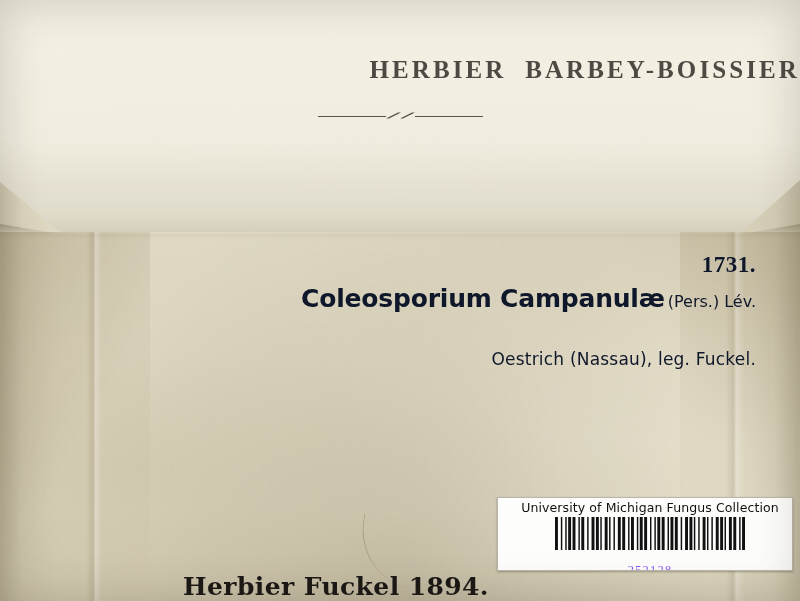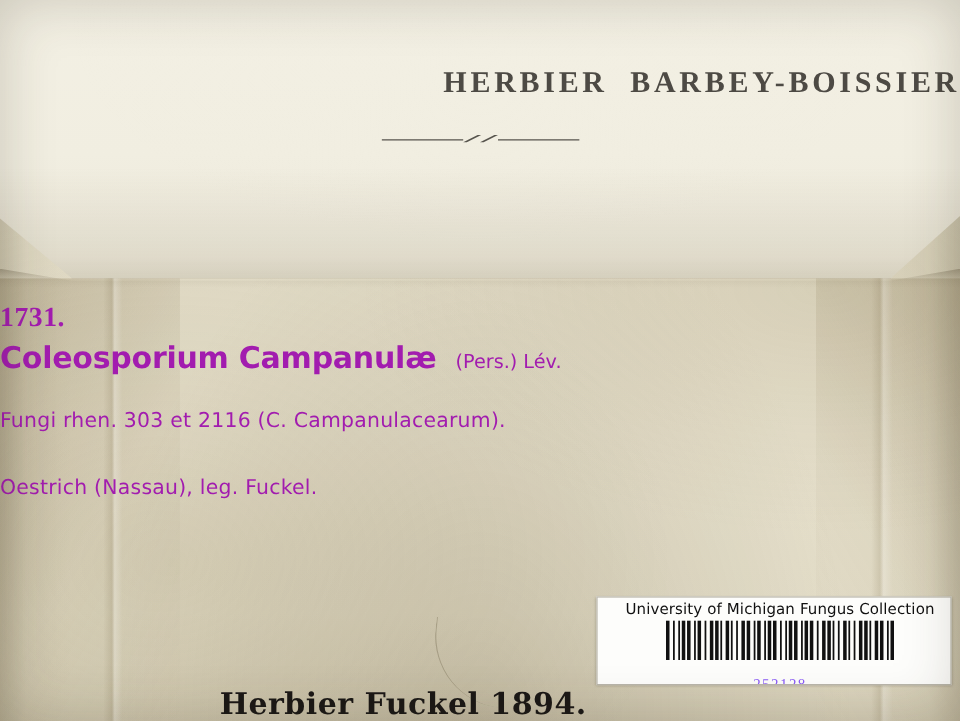--- a/index.html
+++ b/index.html
@@ -118,42 +118,42 @@
     position: absolute;
     left: 318px; top: 108px;
     width: 165px; height: 16px;
   }
 
   
   .label-block {
     position: absolute;
     left: 0; top: 252px;
     width: 756px;
-    text-align: left;
-    color: #a21caf;
+    text-align: right;
+    color: #0f172a;
   }
   .num {
     font-family: "Liberation Serif", serif;
     font-size: 23px;
     font-weight: 700;
     letter-spacing: 0.5px;
   }
   .taxon {
     margin-top: 6px;
     font-family: "DejaVu Sans", sans-serif;
     font-size: 25px;
     font-weight: 700;
     letter-spacing: -0.2px;
     white-space: nowrap;
   }
   .taxon .authority {
     font-size: 16px;
     font-weight: 400;
     letter-spacing: 0;
-    margin-left: 16px;
+    margin-left: 3px;
   }
   .line-1 {
     margin-top: 28px;
     font-family: "DejaVu Sans", sans-serif;
     font-size: 17px;
     letter-spacing: 0.2px;
   }
   .line-2 {
     margin-top: 22px;
     font-family: "DejaVu Sans", sans-serif;
@@ -248,21 +248,20 @@
     </svg>
   </div>
 
   <div class="label-block">
     <div class="num">1731.</div>
 
     <div class="taxon">
       <span>Coleosporium Campanulæ</span><span class="authority">(Pers.) Lév.</span>
     </div>
 
-    <div class="line-1">Fungi rhen. 303 et 2116 (C. Campanulacearum).</div>
 
 
     <div class="line-3">Oestrich (Nassau), leg. Fuckel.</div>
   </div>
 
   <div class="footer-line">Herbier Fuckel 1894.</div>
 
   <div class="barcode-label">
     <div class="barcode-inst">University of Michigan Fungus Collection</div>
     <svg class="barcode-bars" id="barcode-bars" viewBox="0 0 276.06 33" preserveAspectRatio="none">

